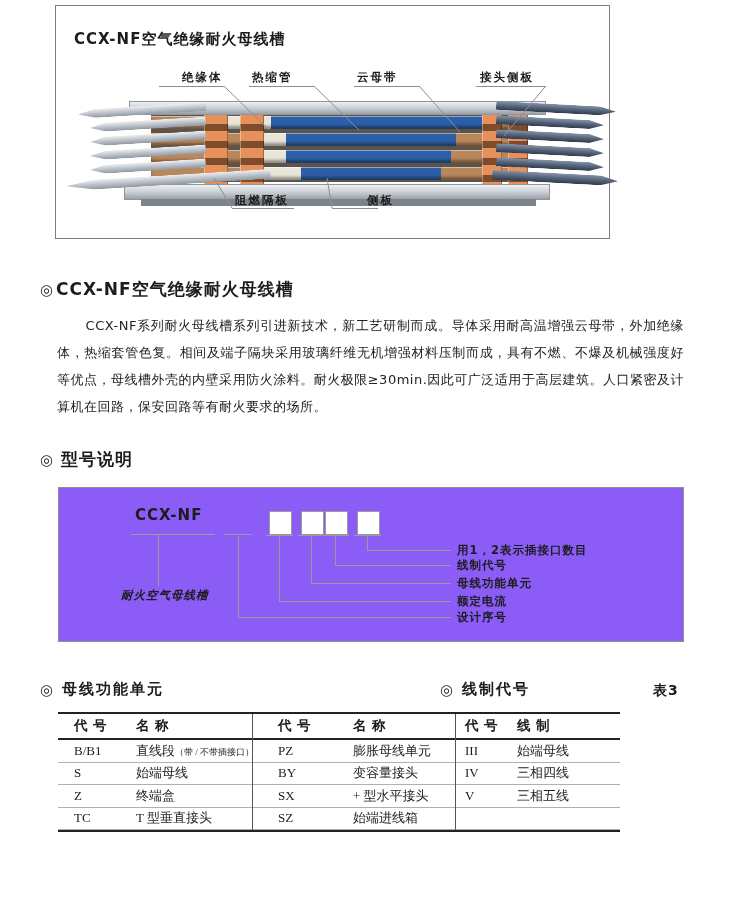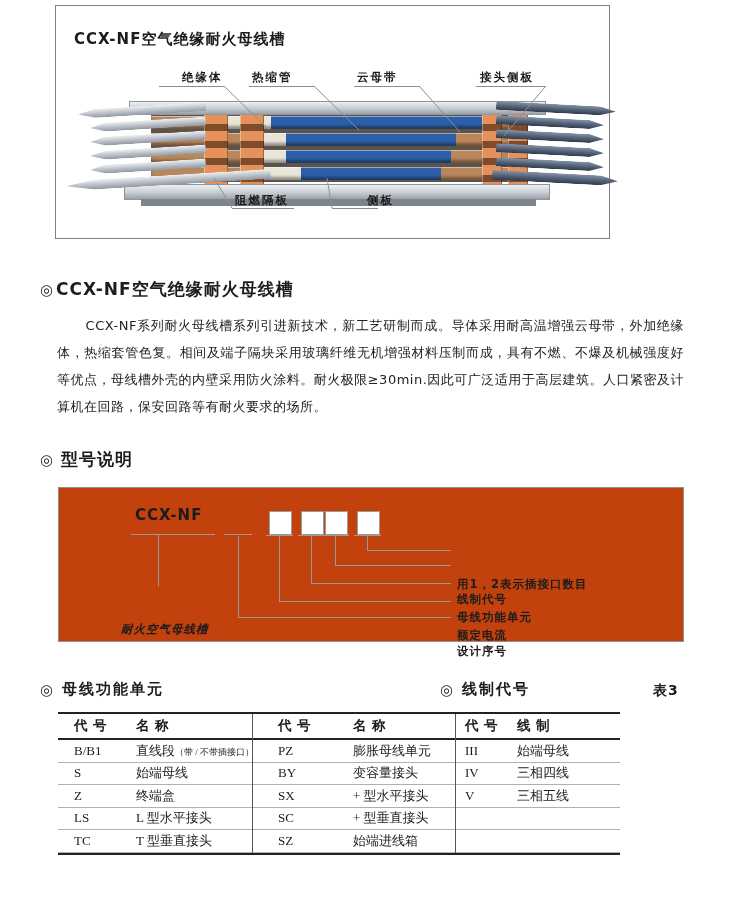--- a/index.html
+++ b/index.html
@@ -46,23 +46,23 @@
   
   .sec-heading{display:flex;align-items:center;font-weight:bold;white-space:nowrap;}
   .marker{font-weight:normal;font-size:15px;margin-right:7px;}
   .h-large{font-size:17px;letter-spacing:1px;}
   .h-mid{font-size:15px;letter-spacing:2px;}
 
   .intro-para{left:57px;top:312px;width:627px;font-size:13px;line-height:27px;
               text-align:justify;text-indent:2.2em;letter-spacing:.5px;color:#222;}
 
   
-  .model-box{left:58px;top:487px;width:624px;height:153px;border:1px solid #8f8f8f;background:#c2410c;}
+  .model-box{left:58px;top:487px;width:624px;height:153px;border:1px solid #8f8f8f;background:#8b5cf6;}
   .m-prefix{left:76px;top:18px;font-size:15px;font-weight:bold;letter-spacing:1px;}
-  .m-label{font-size:11.5px;font-weight:bold;letter-spacing:1px;white-space:nowrap;margin-top:34px;}
+  .m-label{font-size:11.5px;font-weight:bold;letter-spacing:1px;white-space:nowrap;}
   .m-line{background:#9a9a9a;}
   .m-sq{width:21px;height:22px;border:1px solid #9a9a9a;top:23px;background:#fff;}
 
   
   .serif{font-family:"Liberation Serif","DejaVu Serif",serif;}
   .main-table{left:58px;top:712px;width:562px;border-top:2px solid #222;border-bottom:2px solid #222;background:#fff;}
   .trow{display:grid;grid-template-columns:72px 122px 89px 114px 58px 107px;align-items:center;}
   .thead{height:24px;border-bottom:2px solid #222;font-weight:bold;font-size:13.5px;letter-spacing:1px;}
   .tbody-row{height:21.5px;border-bottom:1px solid #b0b0b0;font-size:13px;}
   .tbody-row:last-child{border-bottom:none;}
@@ -211,28 +211,20 @@
   </div>
   <div class="trow tbody-row">
     <div class="cell c1">Z</div>
     <div class="cell c2">终端盒</div>
     <div class="cell c3">SX</div>
     <div class="cell c4">+ 型水平接头</div>
     <div class="cell c5">V</div>
     <div class="cell c6">三相五线</div>
   </div>
   <div class="trow tbody-row">
-    <div class="cell c1">LS</div>
-    <div class="cell c2">L 型水平接头</div>
-    <div class="cell c3">SC</div>
-    <div class="cell c4">+ 型垂直接头</div>
-    <div class="cell c5"></div>
-    <div class="cell c6"></div>
-  </div>
-  <div class="trow tbody-row">
     <div class="cell c1">TC</div>
     <div class="cell c2">T 型垂直接头</div>
     <div class="cell c3">SZ</div>
     <div class="cell c4">始端进线箱</div>
     <div class="cell c5"></div>
     <div class="cell c6"></div>
   </div>
 
   <div class="abs vline" style="left:194px;"></div>
   <div class="abs vline" style="left:397px;"></div>

